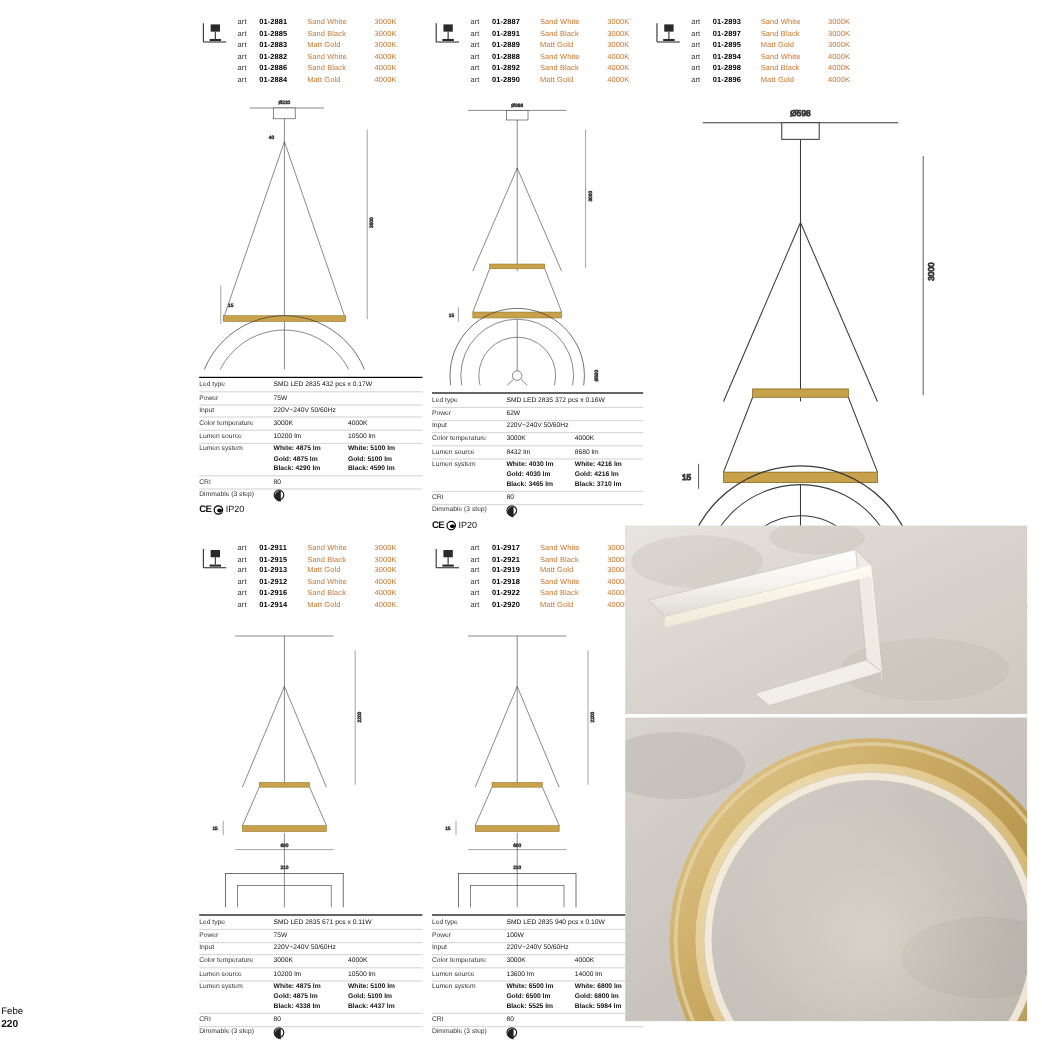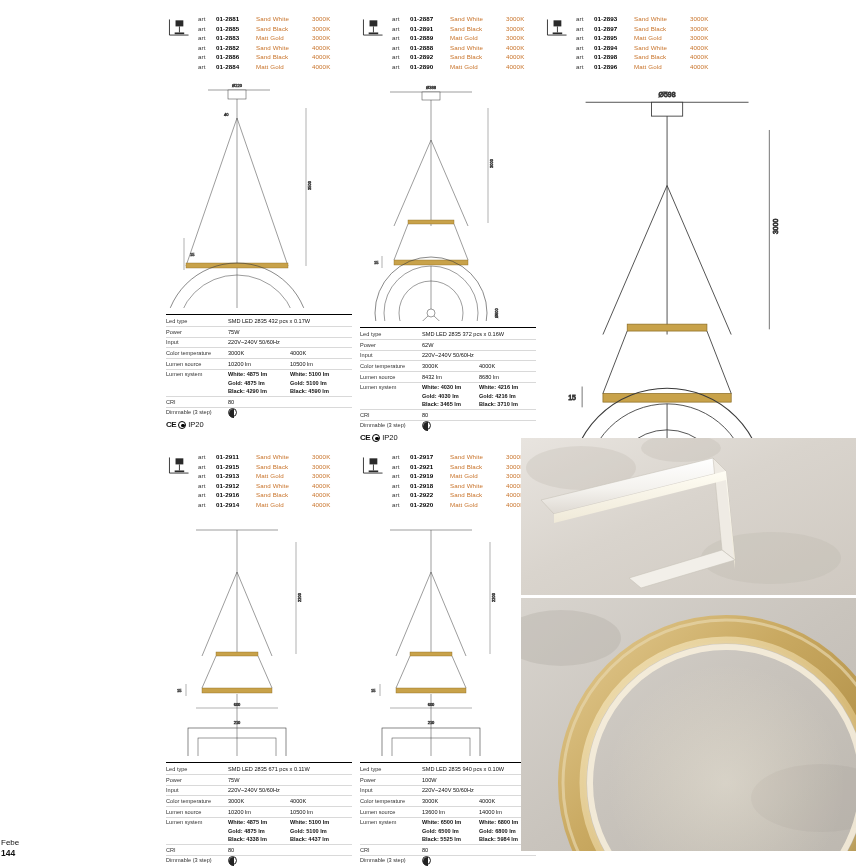--- a/index.html
+++ b/index.html
@@ -861,16 +861,16 @@
         <circle cx="175" cy="175" r="163" fill="none" stroke="#e7d6ab" stroke-width="3" opacity="0.7"></circle>
         <circle cx="175" cy="175" r="143" fill="none" stroke="url(#goldInner)" stroke-width="7" opacity="0.95"></circle>
         <circle cx="175" cy="175" r="136" fill="none" stroke="#fff6e0" stroke-width="6" opacity="0.75"></circle>
         <circle cx="175" cy="175" r="120" fill="url(#glowRing)" opacity="0.35"></circle>
       </g>
     </svg>
   </div>
 
   <div class="footer">
     <div class="brand">Febe</div>
-    <div class="pg">144</div>
+    <div class="pg">220</div>
   </div>
 
 </div>
 
 </body></html>

